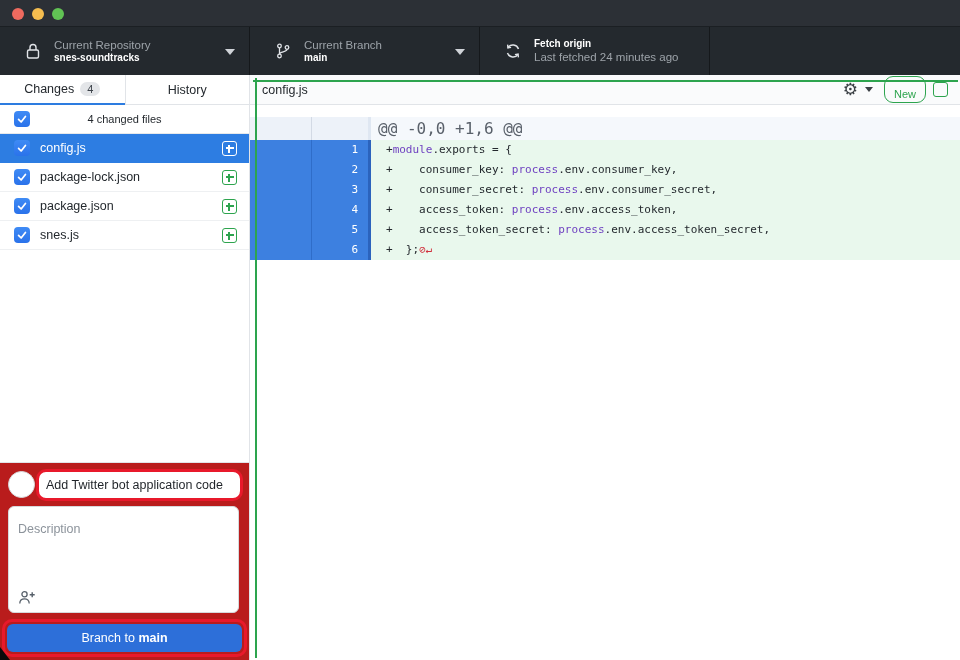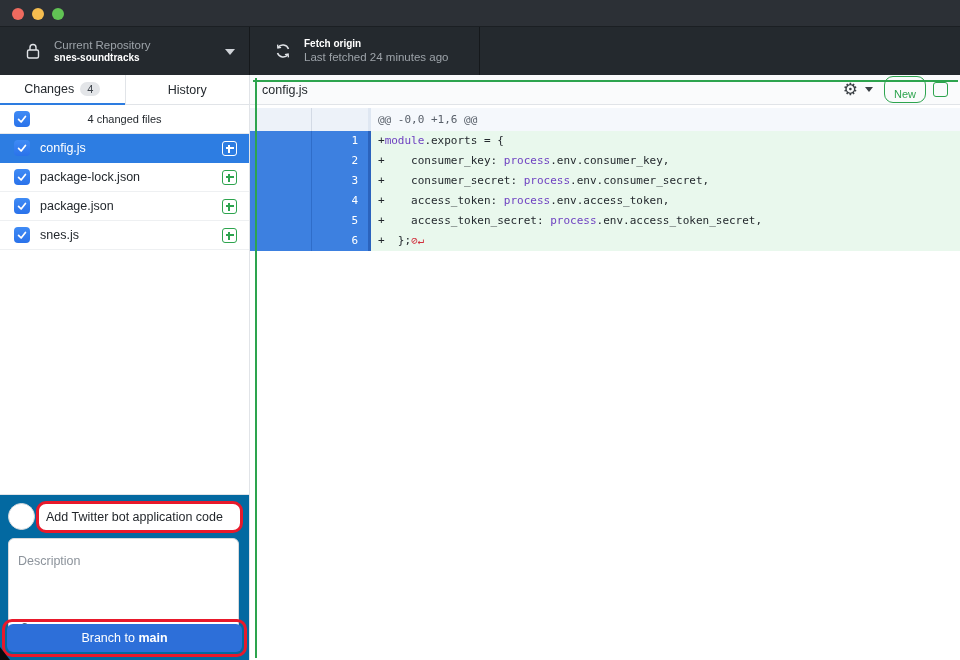--- a/index.html
+++ b/index.html
@@ -43,21 +43,21 @@
   .file-row .file-name { margin-left:40px; font-size:12.5px; }
   .file-row.selected { background:#2d7de2; color:#fff; border-bottom-color:#2d7de2; }
   .plus-square { position:absolute; right:12px; top:7px; width:15px; height:15px; border:1.5px solid #2da44e; border-radius:3px; }
   .plus-square::before, .plus-square::after { content:""; position:absolute; background:#2da44e; }
   .plus-square::before { left:2.5px; right:2.5px; top:5px; height:1.6px; }
   .plus-square::after { top:2.5px; bottom:2.5px; left:5px; width:1.6px; }
   .file-row.selected .plus-square { border-color:#fff; }
   .file-row.selected .plus-square::before, .file-row.selected .plus-square::after { background:#fff; }
 
   
-  .commit-box { position:absolute; left:0; bottom:0; width:249px; height:166px; background:#0369a1; border-top:1px solid #e1e4e8; }
+  .commit-box { position:absolute; left:0; bottom:0; width:249px; height:198px; background:#b91c1c; border-top:1px solid #e1e4e8; }
   .avatar { position:absolute; left:8px; top:8px; width:27px; height:27px; border-radius:50%; background:#fff; border:1px solid #d8dadd; }
   .summary-ann { position:absolute; left:36px; top:6px; width:207px; height:32px; border:3.5px solid #e8192b; border-radius:10px; background:#fff; display:flex; align-items:center; }
   .summary-input { width:100%; border:none; outline:none; background:transparent; font-family:"Liberation Sans",sans-serif; font-size:12.5px; color:#1f2328; padding:0 7px; }
   .description { position:absolute; left:8px; top:43px; width:231px; height:107px; background:#fff; border:1px solid #d6d9dc; border-radius:6px; }
   .description textarea { width:100%; height:80px; border:none; outline:none; resize:none; background:transparent; font-family:"Liberation Sans",sans-serif; font-size:12.5px; color:#1f2328; padding:8px 9px;margin-top:7px; }
   .description textarea::placeholder { color:#8c939b; opacity:1; }
   .coauthor { position:absolute; left:9px; bottom:7px; width:18px; height:15px; cursor:pointer; }
   .button-ann { position:absolute; left:2px; bottom:3px; width:245px; height:38px; border:3.5px solid #e8192b; border-radius:10px; }
   .commit-btn { position:absolute; left:2px; top:2px; right:2px; bottom:2px; background:#2d6fd9; border:none; border-radius:6px; color:#fff; font-family:"Liberation Sans",sans-serif; font-size:12.5px; cursor:pointer; }
   .commit-btn b { font-weight:bold; }
@@ -66,30 +66,30 @@
   
   .diff-pane { position:absolute; left:250px; top:75px; right:0; bottom:0; background:#fff; }
   .diff-header { height:30px; background:#fafbfc; border-bottom:1px solid #e1e4e8; display:flex; align-items:center; padding:0 12px; }
   .diff-filename { font-size:12.5px; color:#24292e; }
   .diff-controls { margin-left:auto; display:flex; align-items:center; gap:7px; }
   .gear { font-size:17px; color:#3c4146; line-height:1; cursor:pointer; }
   .gear-caret { width:0; height:0; border-left:4px solid transparent; border-right:4px solid transparent; border-top:5px solid #3c4146; margin-right:4px; }
   .new-pill { border:1px solid #2da44e; color:#2da44e; border-radius:9px; font-size:11px; padding:11px 9px 2px; }
   .plus-square.static { position:static; flex:0 0 auto; }
 
-  .hunk-row { margin-top:3px; height:23px; display:flex; font-family:"DejaVu Sans Mono",monospace; font-size:11px; }
+  .hunk-row { margin-top:12px; height:23px; display:flex; font-family:"DejaVu Sans Mono",monospace; font-size:16px; }
   .hunk-gutter { width:121px; background:#edf2f9; border-right:3px solid #dfe7f2; display:flex; }
   .hunk-gutter i { display:block; width:62px; border-right:1px solid rgba(27,49,92,0.12); }
   .hunk-text { flex:1; background:#f5f8fc; color:#59606a; line-height:23px; padding-left:7px; white-space:pre; }
 
   .diff-line { height:20px; display:flex; background:#e9f8ed; font-family:"DejaVu Sans Mono",monospace; font-size:11px; line-height:20px; }
   .g-cells { width:121px; background:#3d80e0; border-right:3px solid #2b63bd; display:flex; flex:0 0 auto; }
   .g-old { width:62px; border-right:1px solid #2f6dc9; }
   .g-new { width:55px; text-align:right; padding-right:9px; color:#fff; }
-  .code { padding-left:7px; white-space:pre; color:#24292e; }
+  .code { padding-left:15px; white-space:pre; color:#24292e; }
   .code .kw { color:#6f42c1; }
   .code .nl { color:#d12f3c; }
 
   svg { display:block; }
 </style>
 </head>
 <body>
 
 <div class="titlebar">
   <span class="dot dot-red"></span>
@@ -103,20 +103,33 @@
       <rect x="3.5" y="8" width="11" height="8" rx="1.5"></rect>
       <path d="M6 8 V5.5 a3 3 0 0 1 6 0 V8"></path>
     </svg>
     <div class="tb-texts">
       <span class="tb-label">Current Repository</span>
       <span class="tb-value">snes-soundtracks</span>
     </div>
     <span class="tb-chevron"></span>
   </div>
 
+  <div class="tb-section tb-branch">
+    <svg class="tb-icon" viewBox="0 0 18 18" fill="none" stroke="#e1e4e8" stroke-width="1.3">
+      <circle cx="5.5" cy="4" r="1.8"></circle>
+      <circle cx="5.5" cy="14" r="1.8"></circle>
+      <circle cx="13" cy="5.5" r="1.8"></circle>
+      <path d="M5.5 5.8 V12.2 M13 7.3 c0 3 -7.5 2 -7.5 4.9"></path>
+    </svg>
+    <div class="tb-texts">
+      <span class="tb-label">Current Branch</span>
+      <span class="tb-value">main</span>
+    </div>
+    <span class="tb-chevron"></span>
+  </div>
 
   <div class="tb-section tb-fetch">
     <svg class="tb-icon" viewBox="0 0 18 18" fill="none" stroke="#e1e4e8" stroke-width="1.5">
       <path d="M14.5 7 a6 6 0 0 0 -10.6 -1.3"></path>
       <path d="M3.5 11 a6 6 0 0 0 10.6 1.3"></path>
       <path d="M3.6 2.6 L3.9 5.9 L7.1 5.4" stroke-width="1.3"></path>
       <path d="M14.4 15.4 L14.1 12.1 L10.9 12.6" stroke-width="1.3"></path>
     </svg>
     <div class="tb-texts">
       <span class="tb-value">Fetch origin</span>

